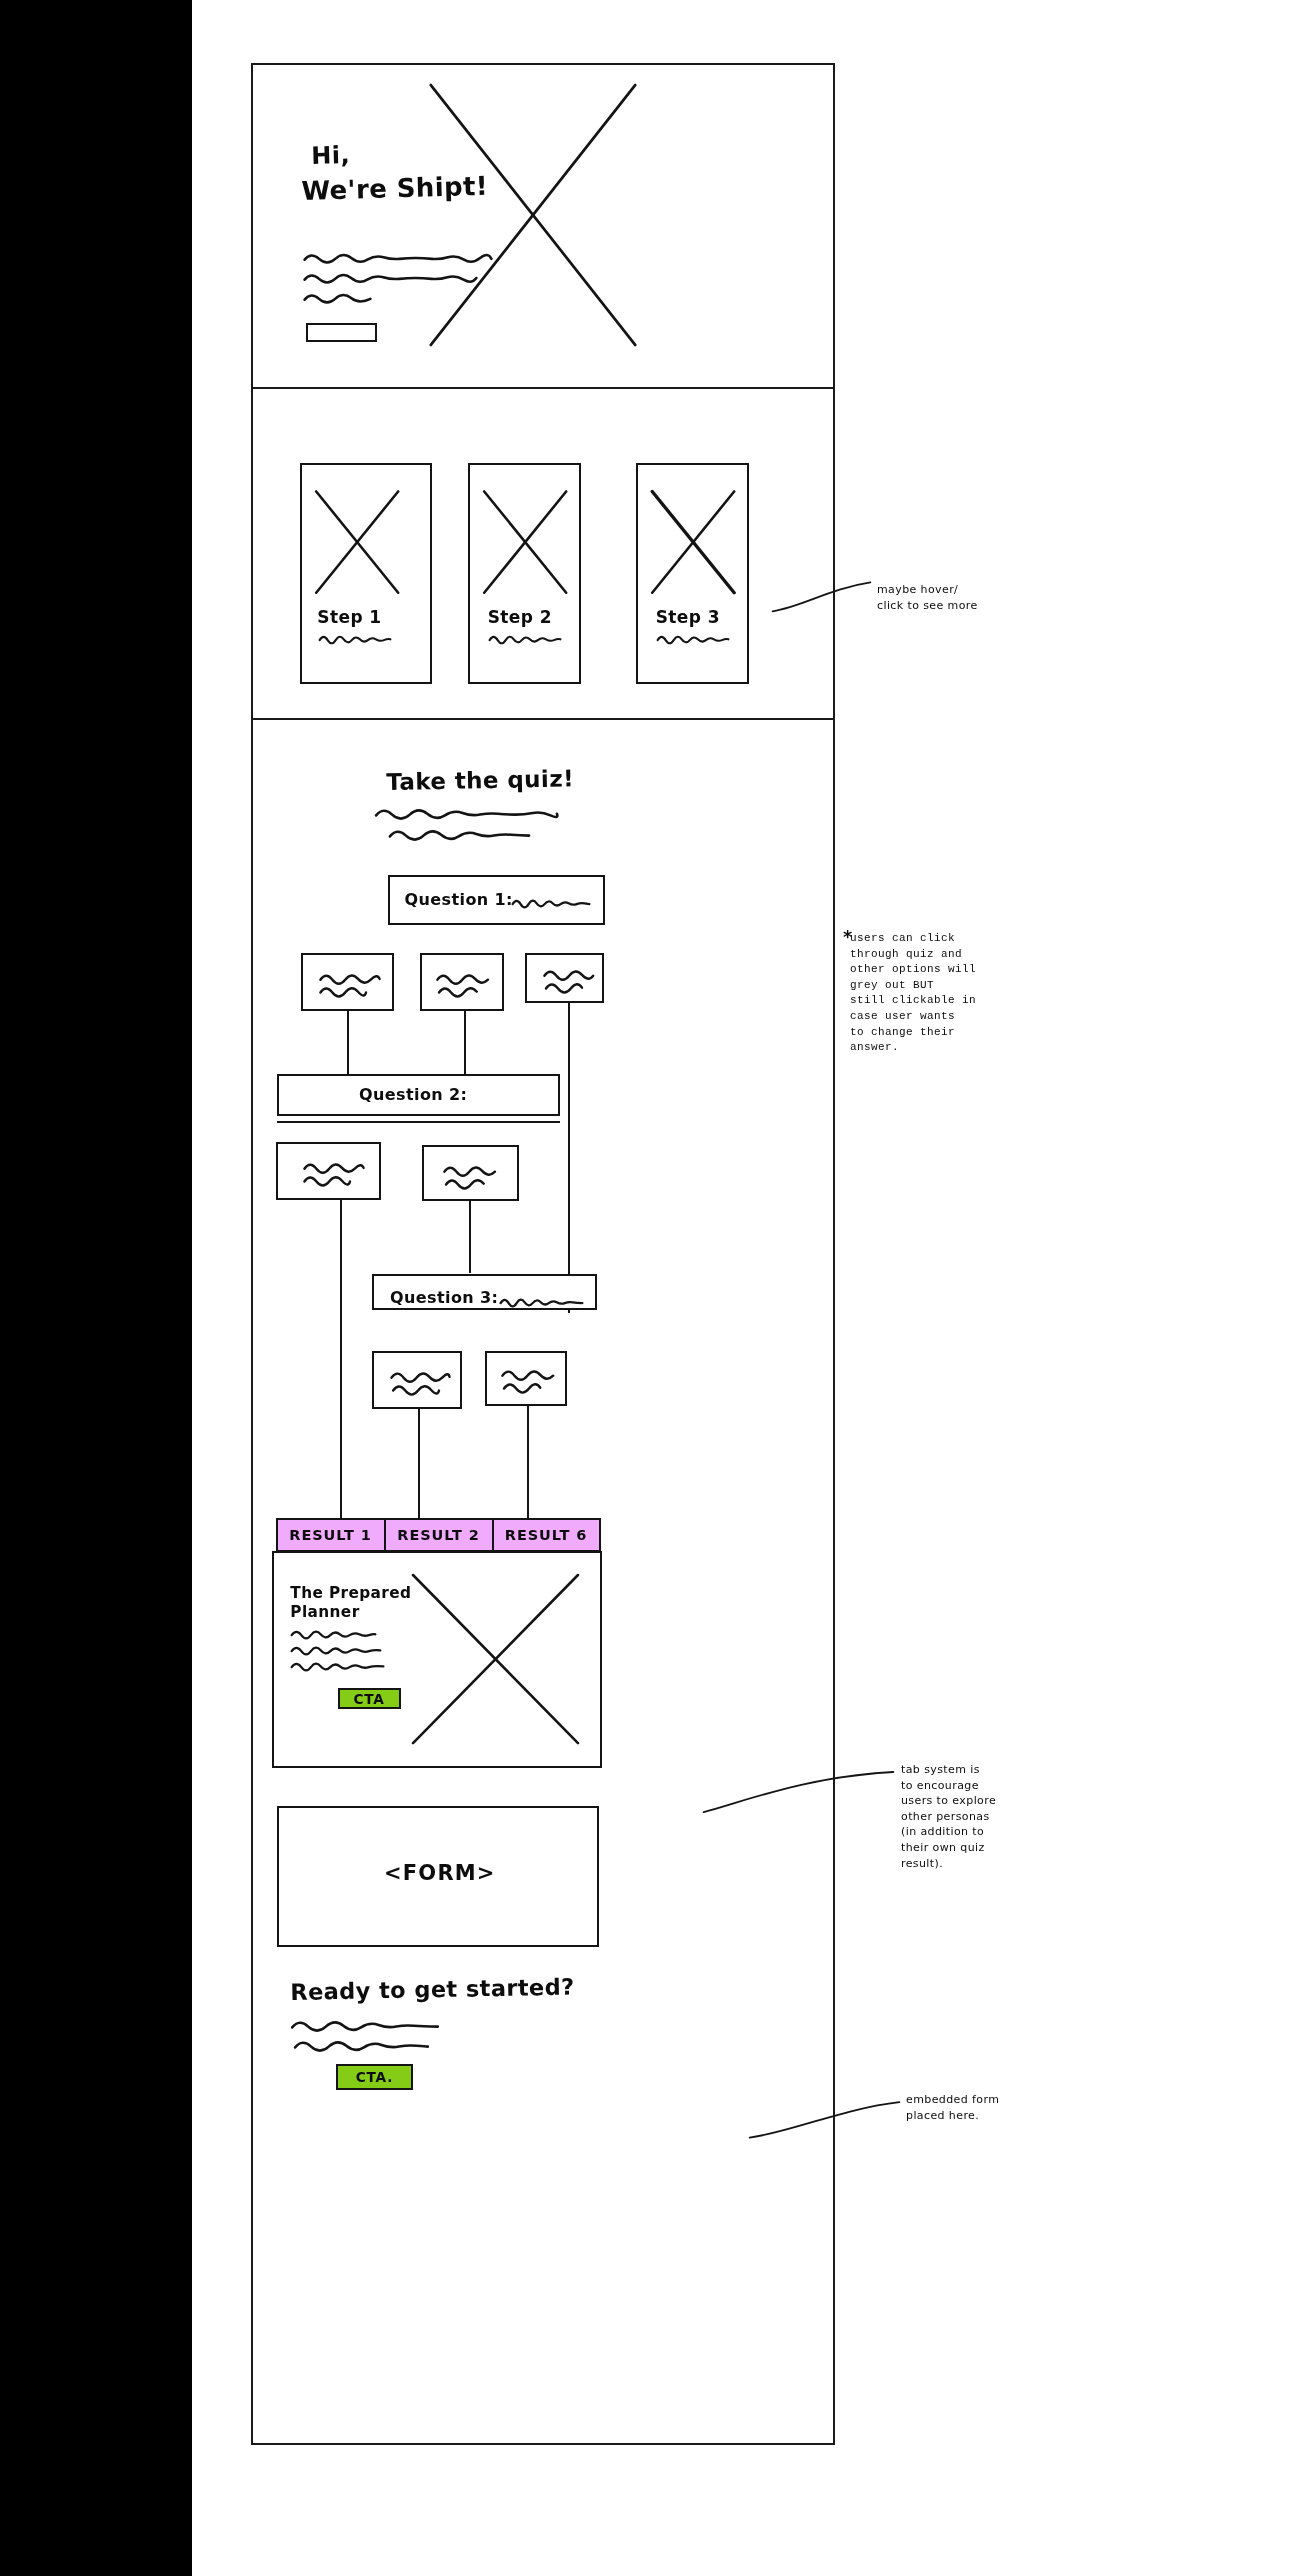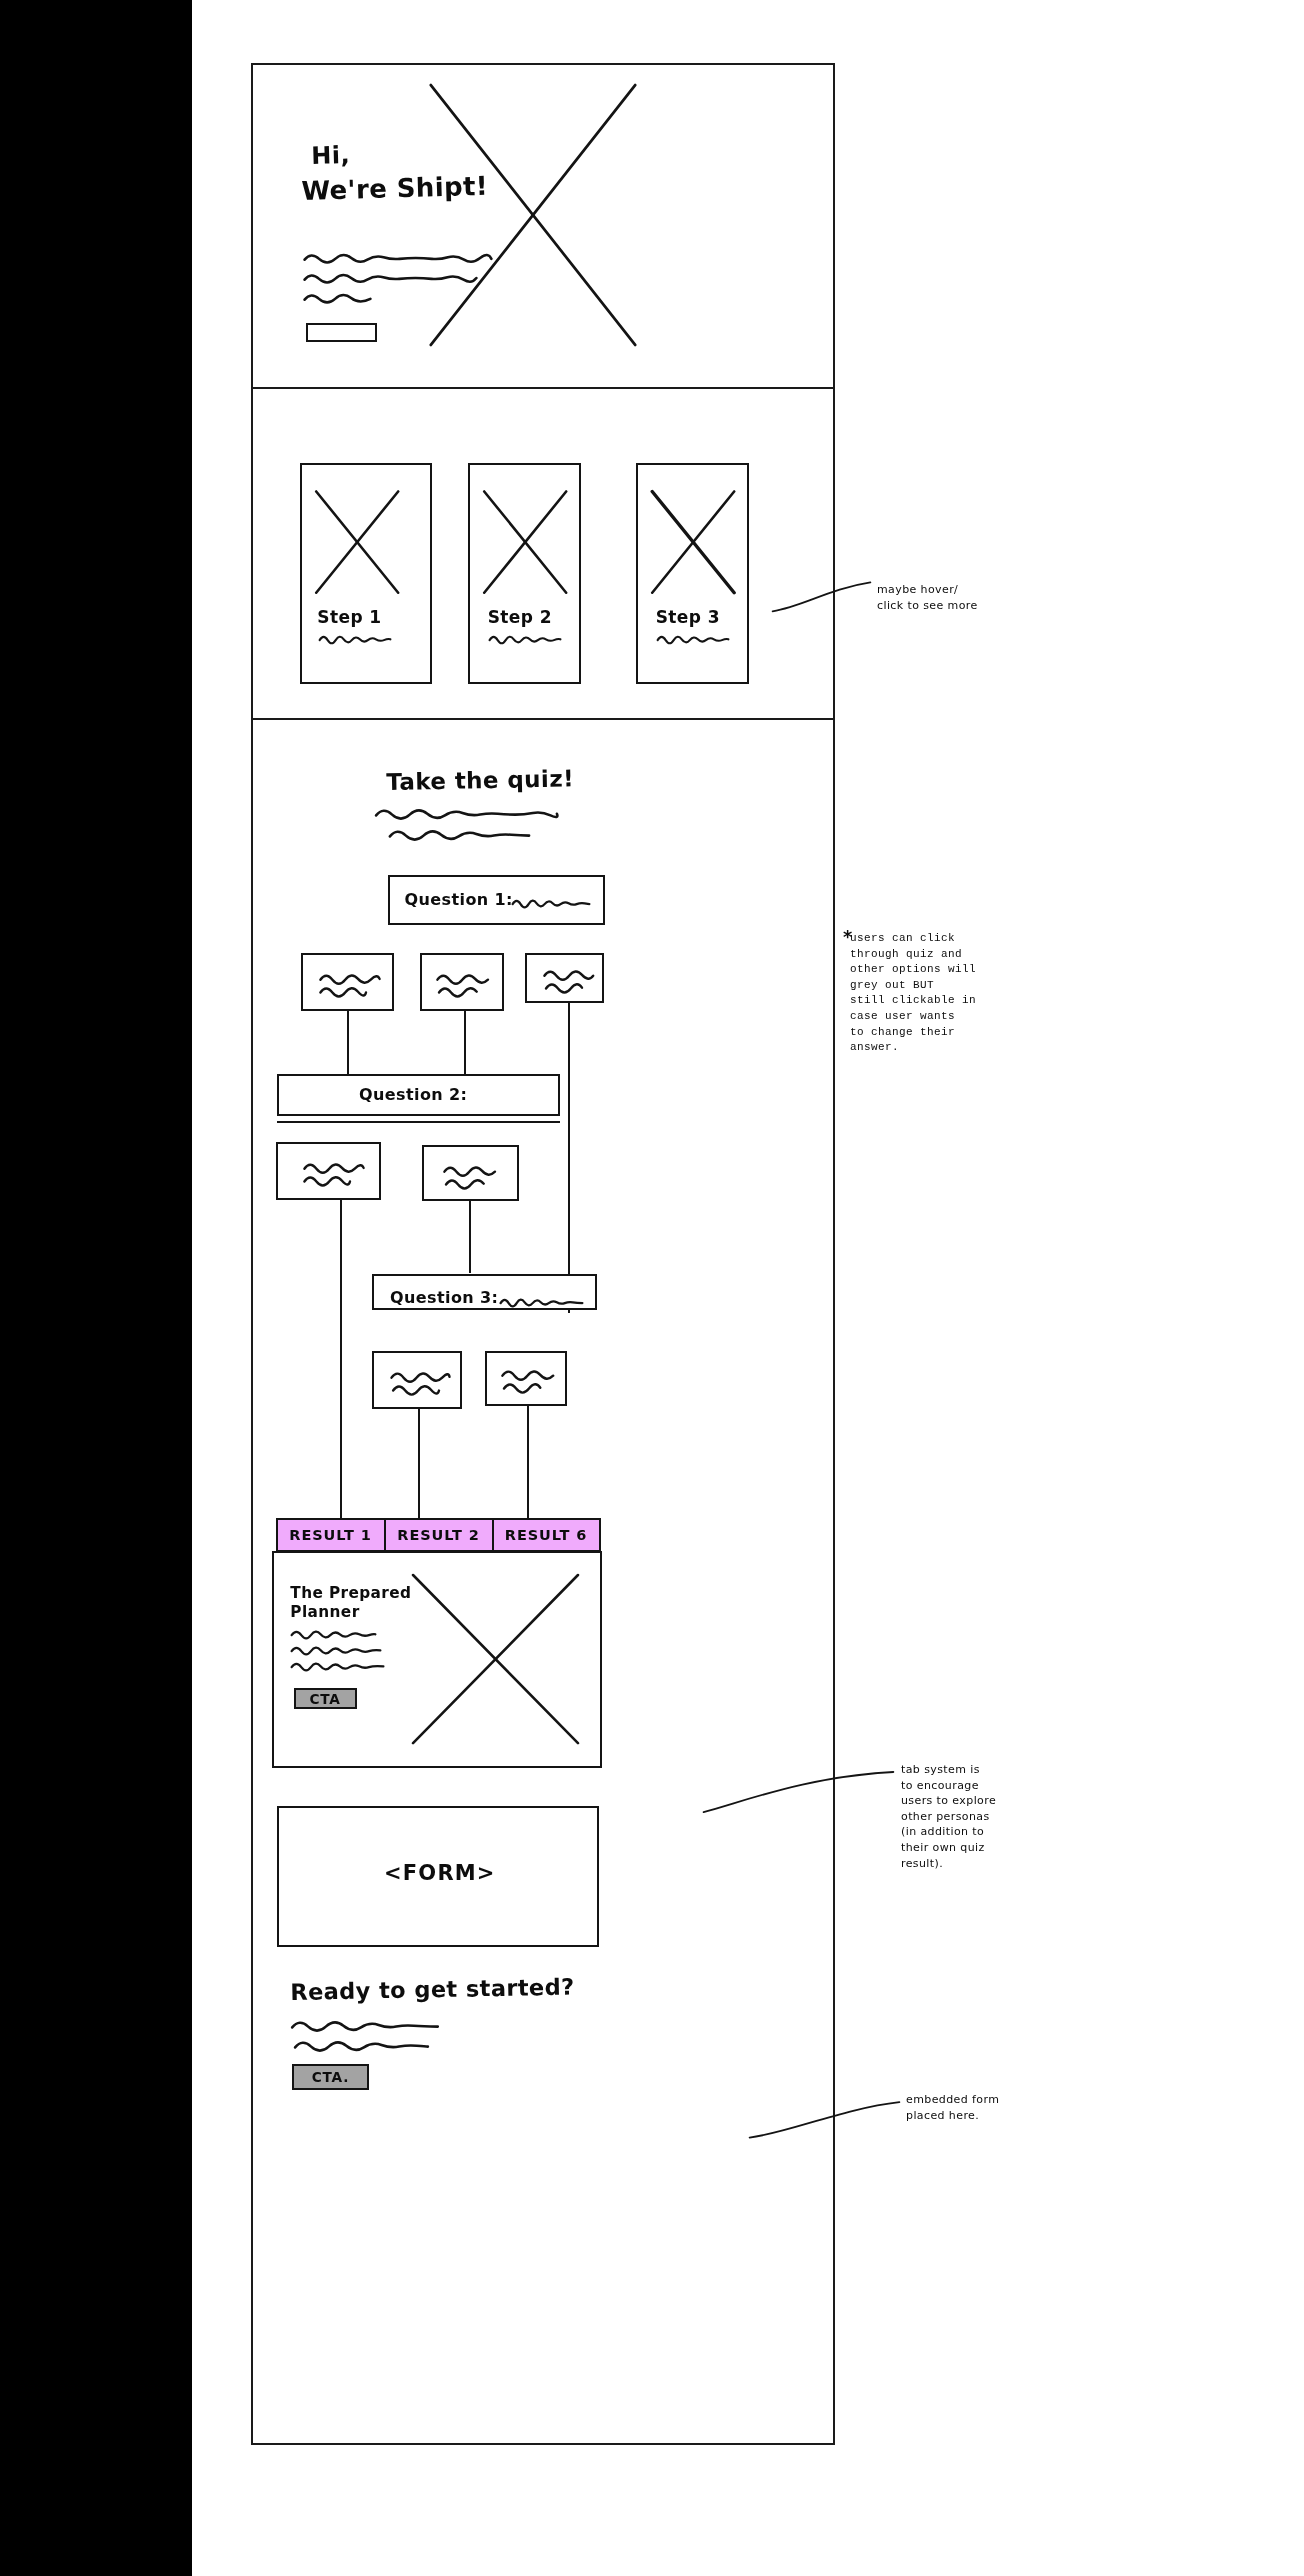--- a/index.html
+++ b/index.html
@@ -100,24 +100,25 @@
     justify-content: center;
     background: #f0abfc;
   }
   .tab:last-child { border-right-width: 2.4px; }
 
   .tablabel { font-size: 14.5px; font-weight: 700; letter-spacing: 0.9px; color:#0d0d0d; }
 
   .cta-btn {
     position: absolute;
     border: 2.4px solid #141414;
-    background: #a3a3a3;
+    background: #84cc16;
     display: flex;
     align-items: center;
     justify-content: center;
+    margin-left: 44px;
   }
   .cta-btn .tablabel { font-size: 13.7px; letter-spacing: 0.8px; }
 
   .asterisk {
     position: absolute;
     font-size: 17.7px;
     font-weight: 700;
     color: #0d0d0d;
   }
 </style>

